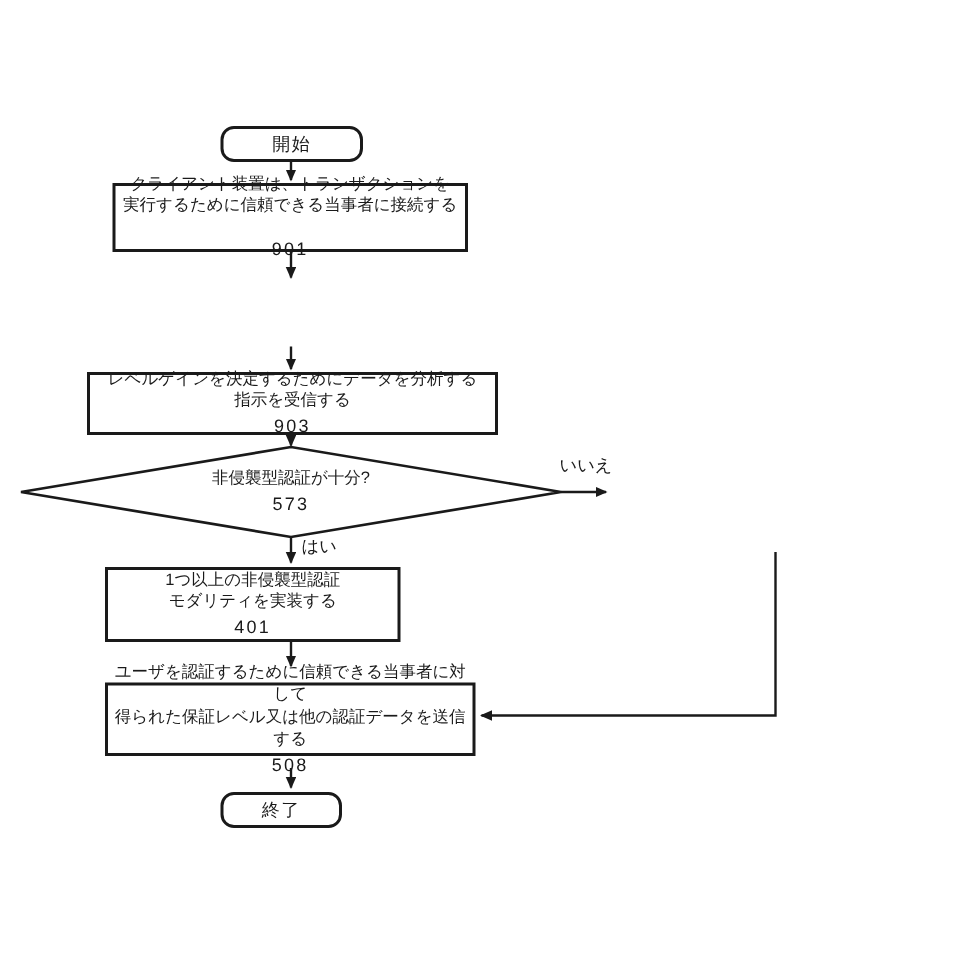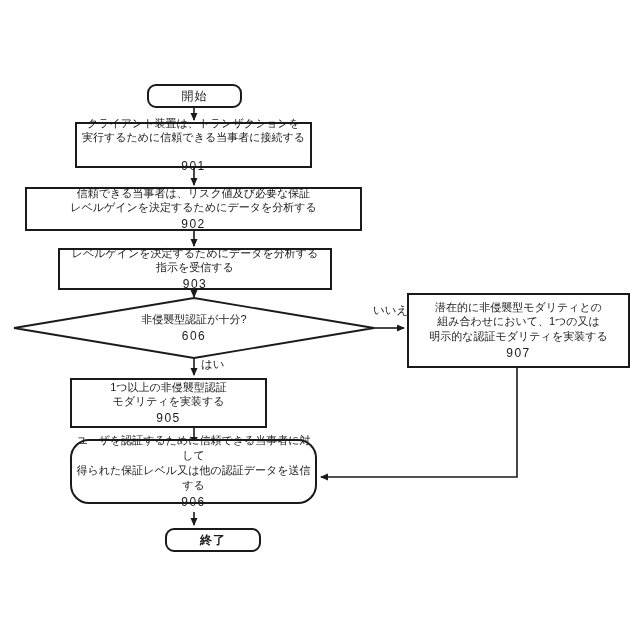--- a/index.html
+++ b/index.html
@@ -99,56 +99,45 @@
   <div class="node terminator" style="left:147px; top:84px; width:95px; height:24px;">
     <span class="node-text">開始</span>
   </div>
 
   <div class="node process" style="left:75px; top:122px; width:237px; height:46px;gap:12px;">
     <span class="node-text">クライアント装置は、トランザクションを
 実行するために信頼できる当事者に接続する</span>
     <span class="node-num">901</span>
   </div>
 
-  <div class="node process" style="left:25px; top:187px; width:337px; height:44px;">
-    <span class="node-text">信頼できる当事者は、リスク値及び必要な保証
-レベルゲインを決定するためにデータを分析する</span>
-    <span class="node-num">902</span>
-  </div>
 
   <div class="node process" style="left:58px; top:248px; width:274px; height:42px;">
     <span class="node-text">レベルゲインを決定するためにデータを分析する
 指示を受信する</span>
     <span class="node-num">903</span>
   </div>
 
   <div class="node decision-text" style="left:104px; top:305px; width:180px; height:46px;">
     <span class="node-text">非侵襲型認証が十分?</span>
-    <span class="node-num">606</span>
+    <span class="node-num">573</span>
   </div>
 
   <div class="edge-label" style="left:373px; top:303px;">いいえ</div>
   <div class="edge-label" style="left:201px; top:357px;">はい</div>
 
-  <div class="node process" style="left:407px; top:293px; width:223px; height:75px;">
-    <span class="node-text">潜在的に非侵襲型モダリティとの
-組み合わせにおいて、1つの又は
-明示的な認証モダリティを実装する</span>
-    <span class="node-num">907</span>
-  </div>
 
   <div class="node process" style="left:70px; top:378px; width:197px; height:50px;">
     <span class="node-text">1つ以上の非侵襲型認証
 モダリティを実装する</span>
-    <span class="node-num">905</span>
+    <span class="node-num">401</span>
   </div>
 
-  <div class="node process" style="left:70px; top:439px; width:247px; height:65px;border-radius:19px;">
+  <div class="node process" style="left:70px; top:455px; width:247px; height:49px;">
     <span class="node-text">ユーザを認証するために信頼できる当事者に対して
 得られた保証レベル又は他の認証データを送信する</span>
-    <span class="node-num">906</span>
+    <span class="node-num">508</span>
   </div>
 
-  <div class="node terminator" style="left:165px; top:528px; width:96px; height:24px;font-weight:bold;">
+  <div class="node terminator" style="left:147px; top:528px; width:81px; height:24px;">
     <span class="node-text">終了</span>
   </div>
 
 </div>
 
 </body></html>

